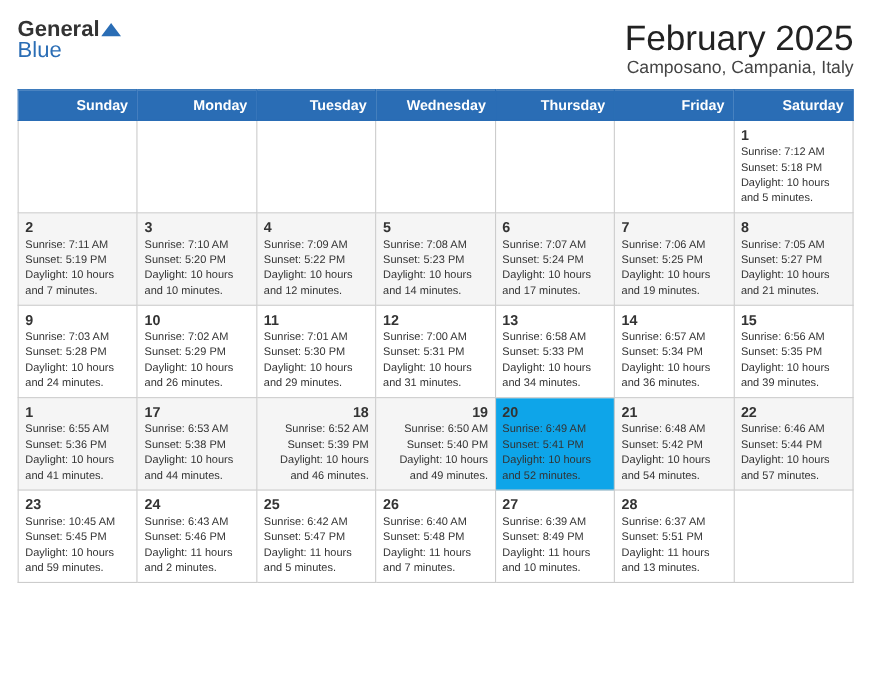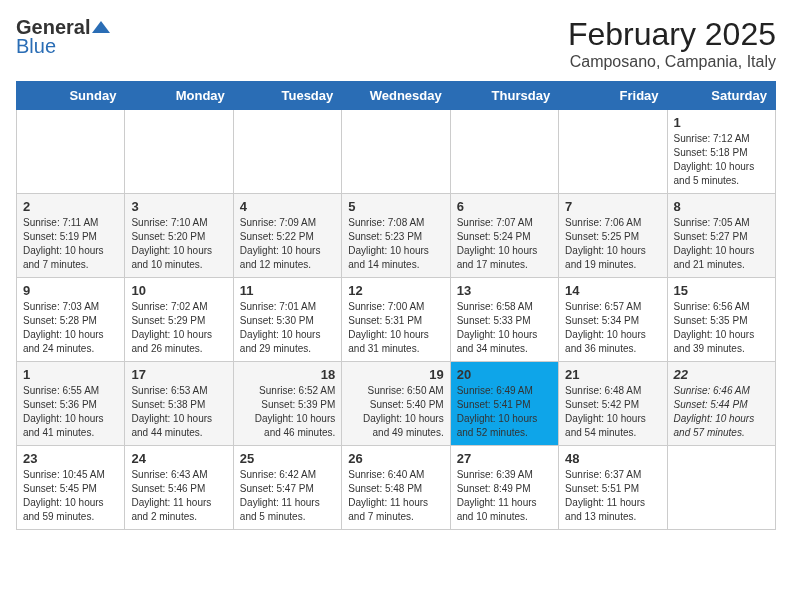--- a/index.html
+++ b/index.html
@@ -238,21 +238,21 @@
           <div class="day-info">Sunrise: 6:49 AM
 Sunset: 5:41 PM
 Daylight: 10 hours and 52 minutes.</div>
         </td>
         <td style="background: rgb(245, 245, 245); margin-top: 24px;">
           <span class="day-number">21</span>
           <div class="day-info">Sunrise: 6:48 AM
 Sunset: 5:42 PM
 Daylight: 10 hours and 54 minutes.</div>
         </td>
-        <td style="background: rgb(245, 245, 245); font-style: italic;">
+        <td style="background: rgb(245, 245, 245);">
           <span class="day-number">22</span>
           <div class="day-info">Sunrise: 6:46 AM
 Sunset: 5:44 PM
 Daylight: 10 hours and 57 minutes.</div>
         </td>
       </tr>
       <tr class="white-bg">
         <td>
           <span class="day-number">23</span>
           <div class="day-info">Sunrise: 10:45 AM
@@ -277,21 +277,21 @@
 Sunset: 5:48 PM
 Daylight: 11 hours and 7 minutes.</div>
         </td>
         <td>
           <span class="day-number">27</span>
           <div class="day-info">Sunrise: 6:39 AM
 Sunset: 8:49 PM
 Daylight: 11 hours and 10 minutes.</div>
         </td>
         <td>
-          <span class="day-number">48</span>
+          <span class="day-number">28</span>
           <div class="day-info">Sunrise: 6:37 AM
 Sunset: 5:51 PM
 Daylight: 11 hours and 13 minutes.</div>
         </td>
         <td></td>
       </tr>
     </tbody>
 </table>
 
 </body></html>

